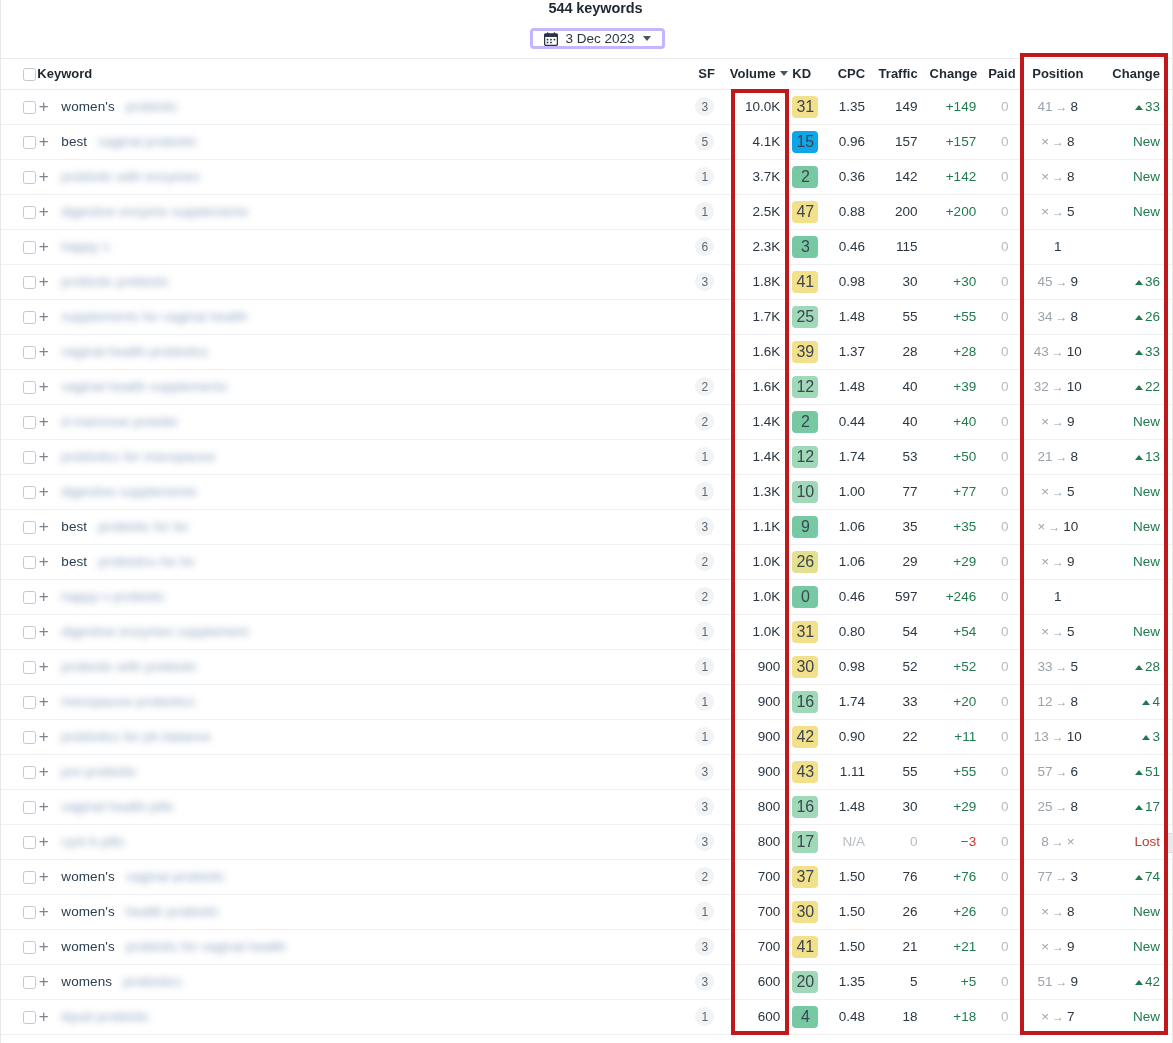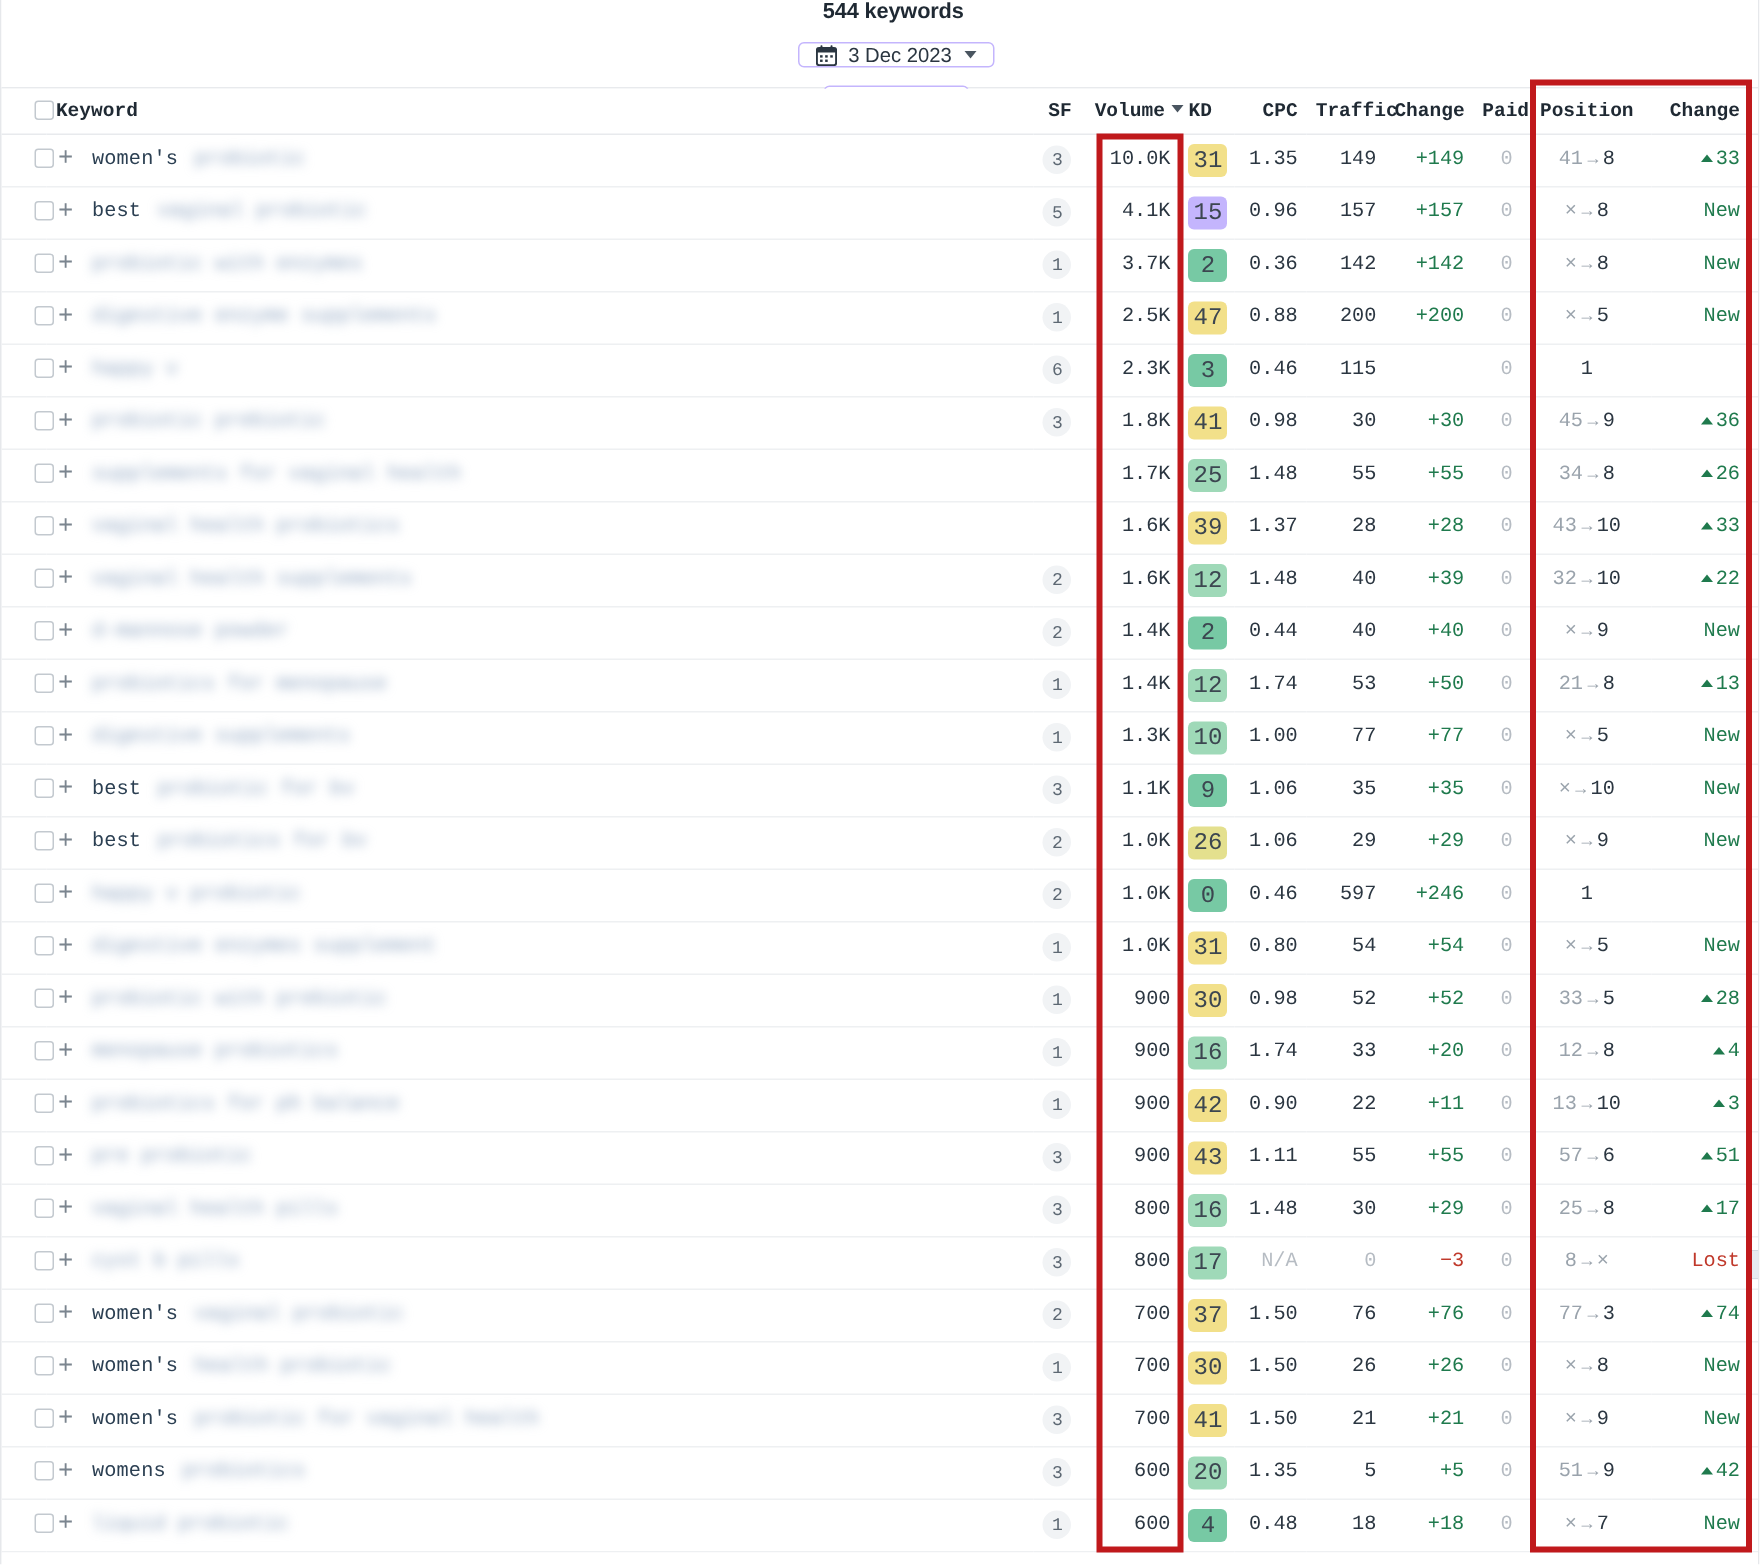--- a/index.html
+++ b/index.html
@@ -36,21 +36,21 @@
     color: #1f2933;
     letter-spacing: -0.1px;
     margin-right: 4px;
   }
   .pill {
     display: inline-flex;
     align-items: center;
     gap: 7px;
     height: 30px;
     padding: 0 11px;
-    border: 1px solid #c4b5fd;
+    border: 3px solid #c4b5fd;
     border-radius: 4px;
     background: #fff;
     font-size: 13.5px;
     color: #2b3641;
     cursor: pointer;
     white-space: nowrap;
   }
   .caret {
     width: 0; height: 0;
     border-left: 4px solid transparent;
@@ -204,21 +204,21 @@
     top: 833px;
     width: 8px;
     height: 20px;
     background: #e6ebf0;
     border: 1px solid #d2d9e0;
     border-right: none;
     border-radius: 3px 0 0 3px;
     z-index: 20;
   }
 
-  .table-wrap { position: relative; overflow: hidden; height: 984px; font-family: Liberation Mono, monospace; }
+  .table-wrap { position: relative; overflow: hidden; height: 984px; }
   .bottom-fade {
     position: absolute;
     left: 0; right: 0; bottom: 0;
     height: 8px;
     background: #fff;
     z-index: 30;
   }
 </style>
 </head>
 <body>
@@ -318,21 +318,21 @@
             <td class="row-chk"><span class="cb"></span></td>
             <td>
               <div class="kwcell">
                 <span class="plus">+</span>
                 <span class="kwtext kw-clear">best</span>
                 <span class="kwtext kw-blur">vaginal probiotic</span>
               </div>
             </td>
             <td class="c-sf"><span class="sf">5</span></td>
             <td class="c-vol">4.1K</td>
-            <td class="c-kd"><span class="kd" style="background:#c4b5fd">15</span></td>
+            <td class="c-kd"><span class="kd" style="background:#0ea5e9">15</span></td>
             <td class="c-cpc">0.96</td>
             <td class="c-traf">157</td>
             <td class="c-chg val-up">+157</td>
             <td class="c-paid num-muted">0</td>
             <td class="c-pos"><span class="pos-muted">×</span><span class="pos-arrow">→</span><span class="pos-cur">8</span></td>
             <td class="c-pchg val-new"><span>New</span></td>
           </tr>
           <tr>
             <td class="row-chk"><span class="cb"></span></td>
             <td>

